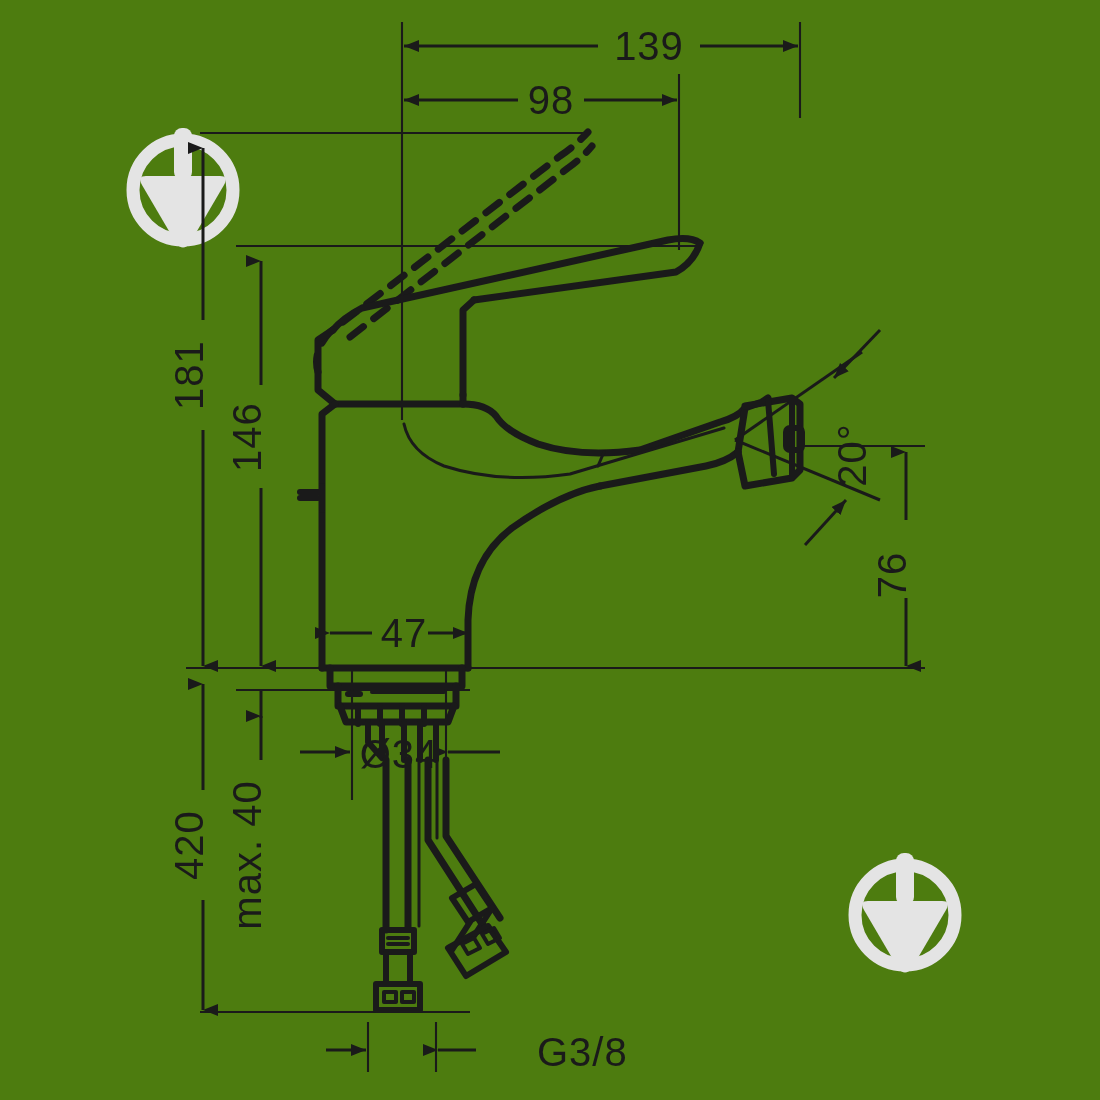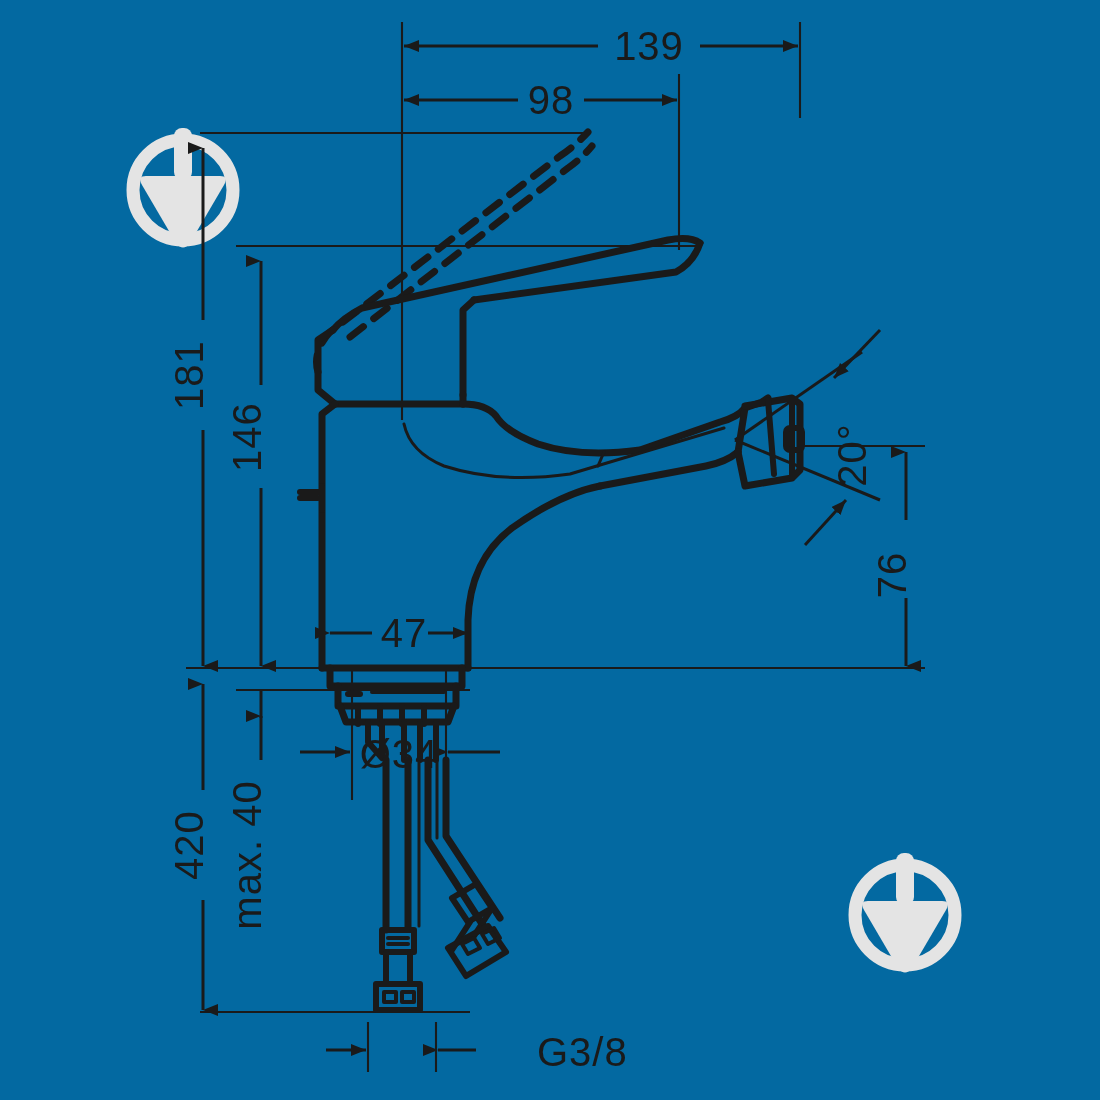--- a/index.html
+++ b/index.html
@@ -1,18 +1,18 @@
 <!DOCTYPE html>
 <html><head>
 <meta charset="utf-8">
 <style>
   html,body{margin:0;padding:0;background:#ffffff;}
   body{width:1100px;height:1100px;overflow:hidden;
        font-family:"Liberation Sans","DejaVu Sans",sans-serif;}
-  #stage{position:relative;width:1100px;height:1100px;background:#0369a1;}
+  #stage{position:relative;width:1100px;height:1100px;background:#4d7c0f;}
   #stage svg{position:absolute;top:0;left:0;}
   .dimtext{font-family:"Liberation Sans","DejaVu Sans",sans-serif;
            font-size:40px;fill:#1a1a1a;letter-spacing:1px;}
 </style>
 </head>
 <body>
 
 <div id="stage">
 
   <svg width="1100" height="1100" viewBox="0 0 1100 1100">

